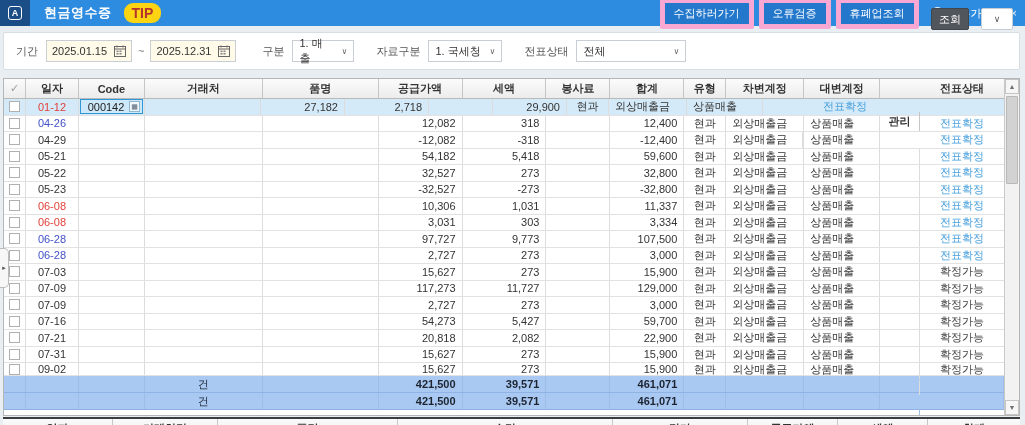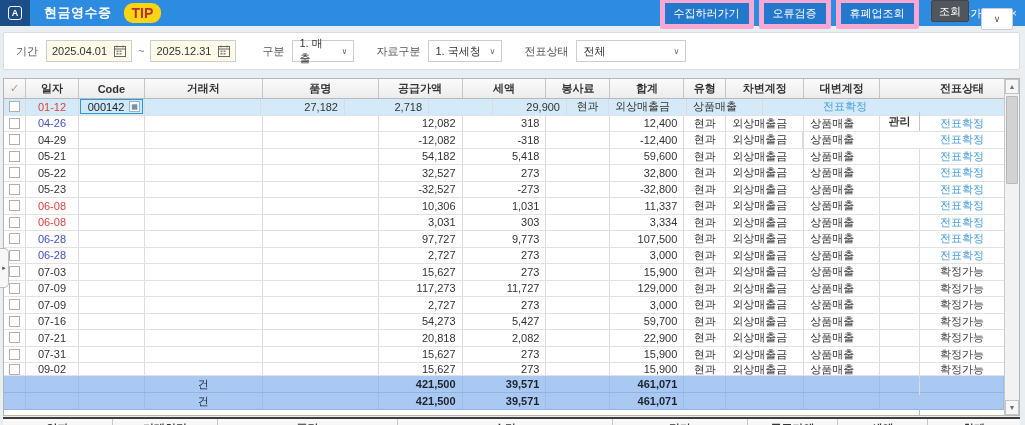--- a/index.html
+++ b/index.html
@@ -30,21 +30,21 @@
                padding:0 12px; font-size:11px; color:#555; }
   .flabel { margin-right:8px; white-space:nowrap; }
   .dinput { display:flex; align-items:center; border:1px solid #c9ced4; background:#fffbe8;
             height:22px; padding:0 5px; width:86px; justify-content:space-between; }
   .dinput .dval { font-size:11px; color:#333; }
   .tilde { margin:0 6px; color:#777; }
   .sel { display:flex; align-items:center; justify-content:space-between; border:1px solid #c9ced4;
          background:#fff; height:22px; padding:0 6px; font-size:11px; color:#333; cursor:pointer; }
   .chev { font-size:8px; color:#666; margin-left:8px; }
   .gap1 { width:26px; } .gap2 { width:22px; }
-  .search-btn { position:absolute; right:56px; top:0; width:38px; height:22px; background:#51565c;
+  .search-btn { position:absolute; right:56px; top:8px; width:38px; height:22px; background:#51565c;
                 color:#fff; font-size:11px; border:1px solid #41464c; border-radius:2px; cursor:pointer; }
   .search-chev { position:absolute; right:12px; top:8px; width:32px; height:22px; background:#fff;
                  border:1px solid #c9ced4; border-radius:2px; font-size:9px; color:#555; cursor:pointer; }
 
   
   .gridwrap { position:absolute; top:78px; left:3px; right:5px; bottom:9px; background:#fff;
               border:1px solid #b5b5b5; }
   .grid { position:absolute; top:0; left:0; right:15px; bottom:0; overflow:hidden; }
   .hrow { display:flex; height:20px; background:linear-gradient(#fbfbfb,#ececec);
           border-bottom:1px solid #b9b9b9; }
@@ -115,21 +115,21 @@
         <span class="play">▶</span>
         <span>이용가이드</span>
         <span class="gclose">×</span>
       </div>
     </div>
   </div>
 
   <div class="filterbar">
     <span class="flabel">기간</span>
     <div class="dinput">
-      <span class="dval">2025.04.01</span>
+      <span class="dval">2025.01.15</span>
       <svg width="12" height="12" viewBox="0 0 12 12">
         <rect x="0.5" y="1.5" width="11" height="10" fill="none" stroke="#666"></rect>
         <line x1="0.5" y1="4" x2="11.5" y2="4" stroke="#666"></line>
         <line x1="3" y1="0.5" x2="3" y2="2.5" stroke="#666"></line>
           <line x1="9" y1="0.5" x2="9" y2="2.5" stroke="#666"></line>
         <rect x="2.5" y="5.5" width="2" height="1.6" fill="#888"></rect>
           <rect x="5.5" y="5.5" width="2" height="1.6" fill="#888"></rect>
         <rect x="2.5" y="8" width="2" height="1.6" fill="#888"></rect>
           <rect x="5.5" y="8" width="2" height="1.6" fill="#888"></rect>
       </svg>

